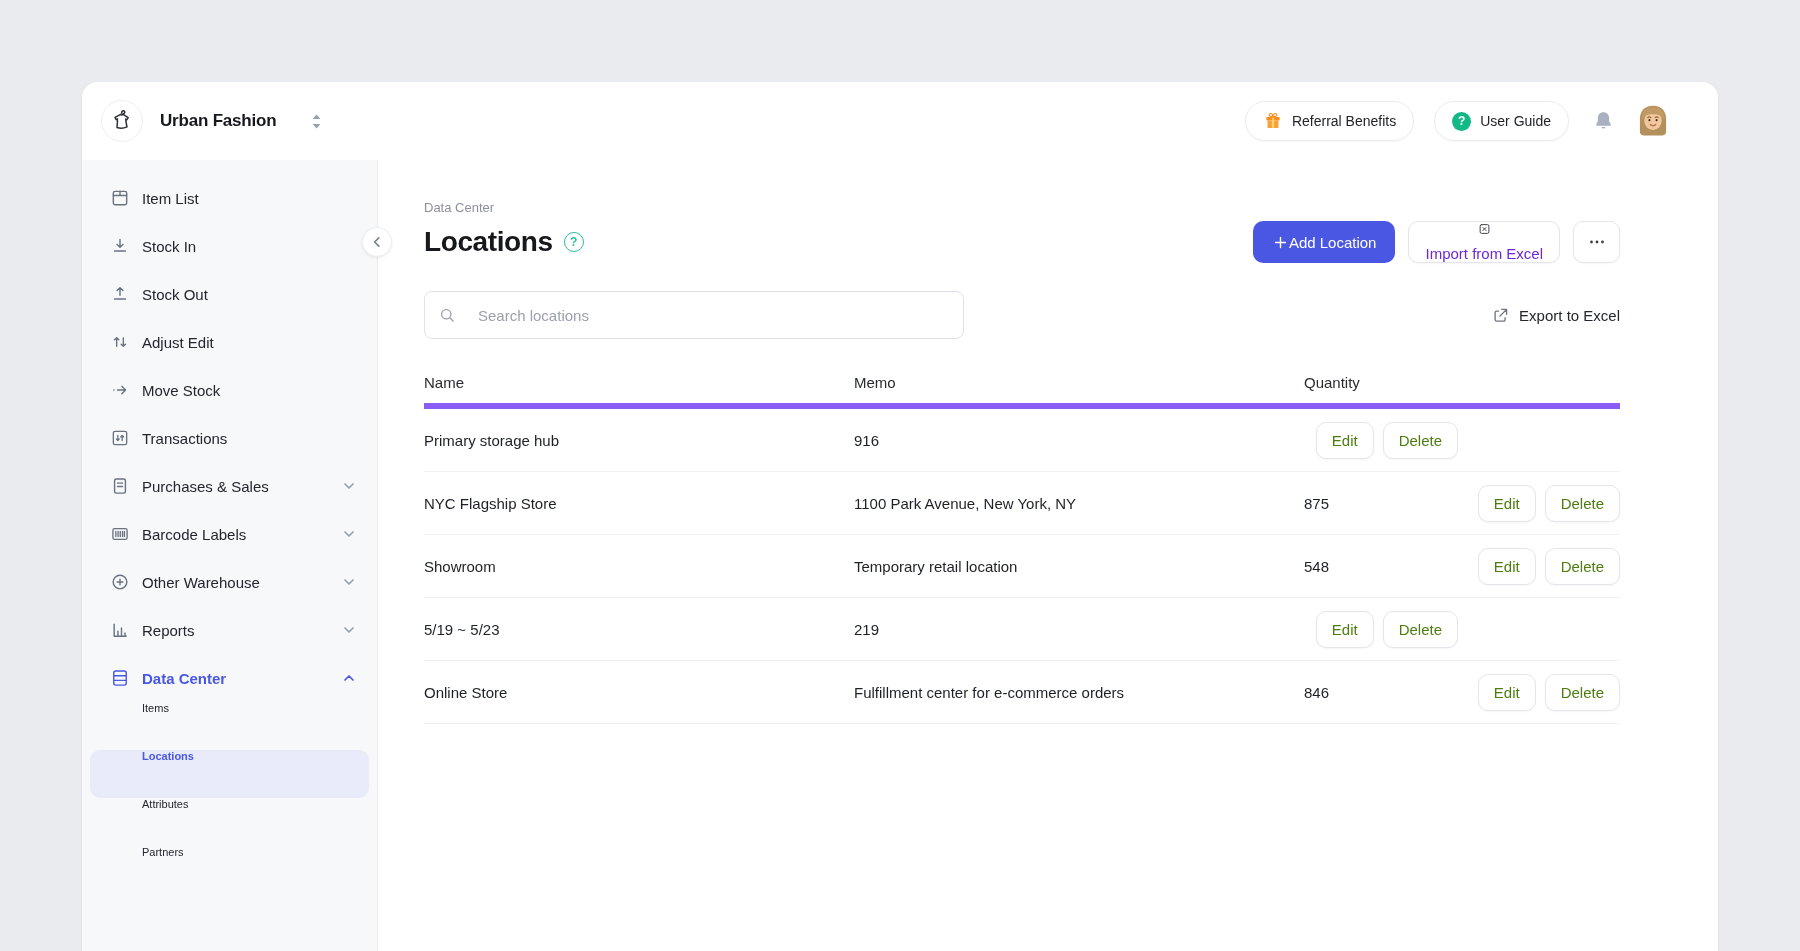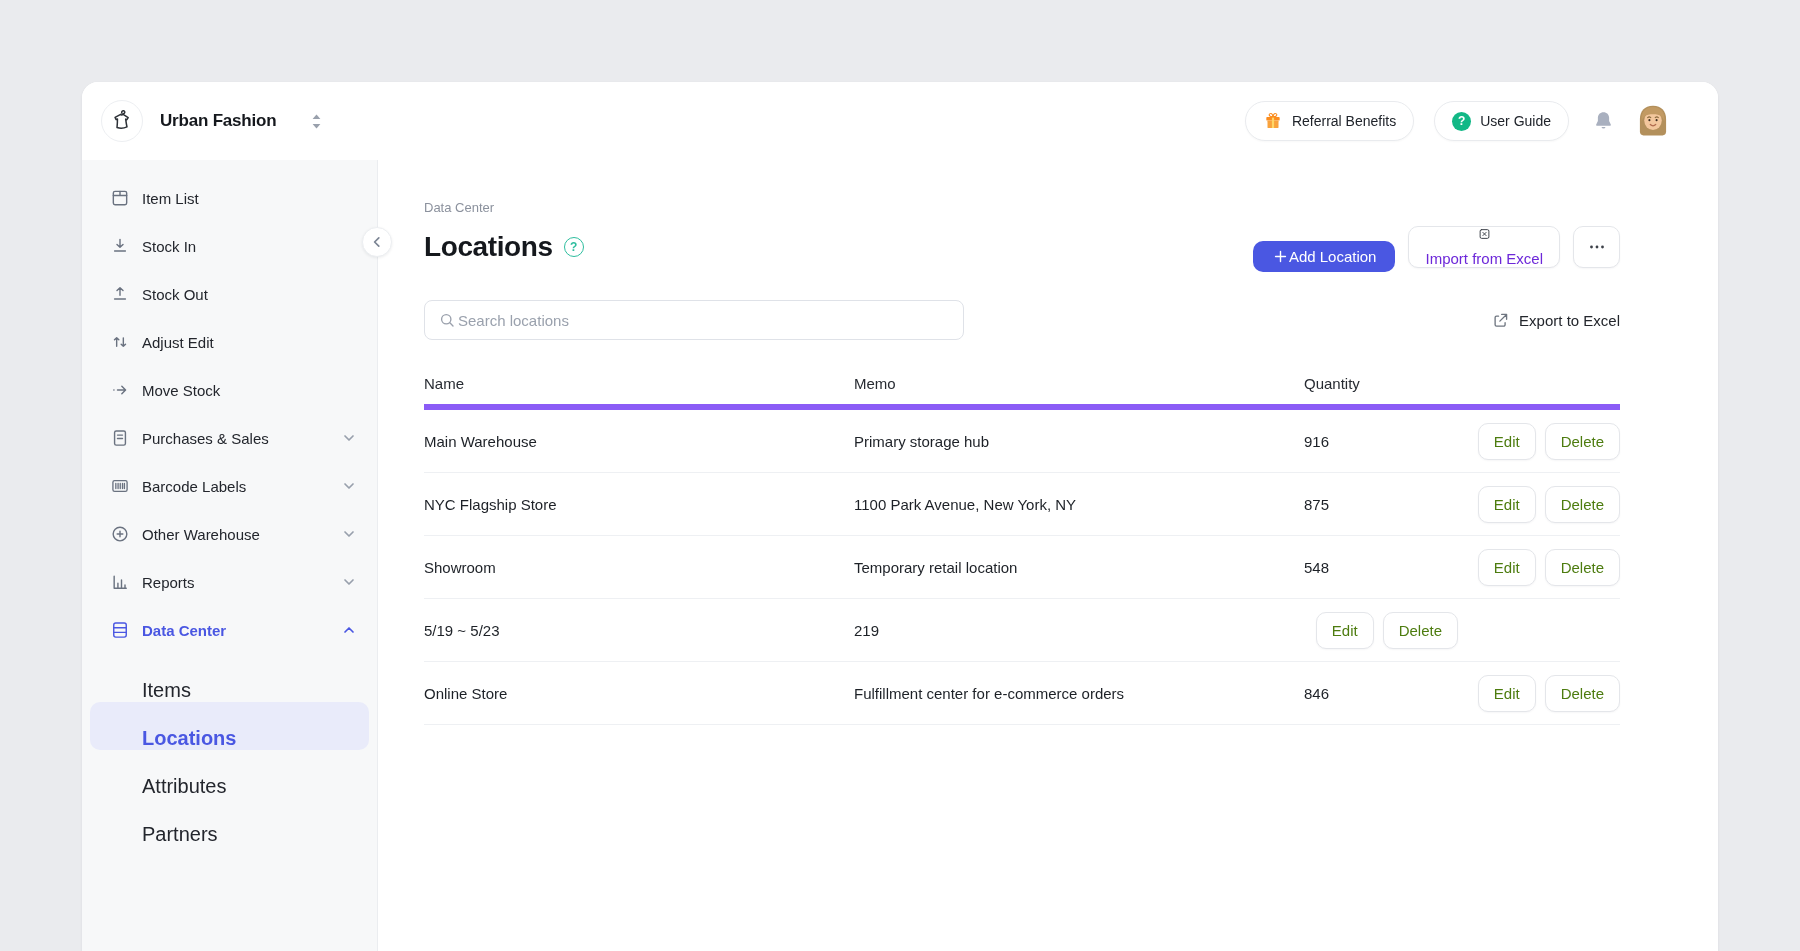--- a/index.html
+++ b/index.html
@@ -30,47 +30,47 @@
   .app-body { flex:1; display:flex; min-height:0; }
   .sidebar { width:296px; flex:none; background:#f7f8f9; border-right:1px solid #ebedf0;
              padding-top:14px; position:relative; }
   .nav-item { height:48px; display:flex; align-items:center; padding:0 20px 0 28px; gap:12px;
               font-size:15px; color:#23262d; cursor:pointer; }
   .nav-item svg.mi { width:20px; height:20px; color:#6a7280; flex:none; }
   .nav-item .chev { margin-left:auto; color:#98a0ac; display:flex; }
   .nav-item.active { color:#4a57e2; font-weight:600; }
   .nav-item.active svg.mi { color:#4a57e2; }
   .nav-item.active .chev { color:#4a57e2; }
-  .sub-item { height:48px; display:flex; align-items:flex-end; padding-left:52px; margin:0 8px;
-              font-size:20px; color:#23262d; border-radius:10px; cursor:pointer; }
+  .sub-item { height:48px; display:flex; align-items:flex-start; padding-left:52px; margin:0 8px;
+              font-size:11px; color:#23262d; border-radius:10px; cursor:pointer; }
   .sub-item.active { background:#e9ebfa; color:#4a57e2; font-weight:600; }
   .collapse-btn { position:absolute; top:67px; right:-15px; width:30px; height:30px; border-radius:50%;
               background:#fff; border:1px solid #eceef1; box-shadow:0 1px 3px rgba(16,24,40,.08);
               display:flex; align-items:center; justify-content:center; cursor:pointer; z-index:5; }
 
   .main { flex:1; min-width:0; padding:40px 98px 0 46px; background:#fff; }
   .crumb { font-size:13px; color:#8b919d; }
   .title-row { display:flex; align-items:center; margin-top:6px; }
   .page-title { font-size:28px; font-weight:700; color:#15181d; letter-spacing:-.4px; margin-right:11px; }
   .help-badge { width:20px; height:20px; border:1.6px solid #2ebd9e; color:#2ebd9e; border-radius:50%;
               font-size:12px; font-weight:700; display:flex; align-items:center; justify-content:center; cursor:pointer; }
   .actions { margin-left:auto; display:flex; align-items:center; gap:13px; }
-  .btn-primary { height:31px; padding:0 19px; background:#4a57e2; color:#fff; border:none; border-radius:10px;
+  .btn-primary { height:42px; padding:0 19px; background:#4a57e2; color:#fff; border:none; border-radius:10px;
               font-size:15px; font-weight:500; display:flex; align-items:center; cursor:pointer;
-              font-family:inherit;margin-top:20px; }
+              font-family:inherit; }
   .btn-secondary { height:42px; padding:0 16px; background:#fff; border:1px solid #e4e6ea; border-radius:10px;
               font-size:15px; color:#6d28d9; display:flex; align-items:center; gap:9px; cursor:pointer;
               box-shadow:0 1px 2px rgba(16,24,40,.04); font-family:inherit;flex-direction:column; }
   .btn-more { width:47px; height:42px; background:#fff; border:1px solid #e4e6ea; border-radius:10px;
               display:flex; align-items:center; justify-content:center; cursor:pointer;
               box-shadow:0 1px 2px rgba(16,24,40,.04); }
 
   .toolbar { display:flex; align-items:center; justify-content:space-between; margin-top:28px; }
-  .search { width:540px; height:40px; border:1px solid #dfe2e8; border-radius:8px; background:#fff;
-              display:flex; align-items:center; gap:2px; padding:0 13px; }
+  .search { width:540px; height:48px; border:1px solid #dfe2e8; border-radius:8px; background:#fff;
+              display:flex; align-items:center; gap:22px; padding:0 13px; }
   .search input { border:none; outline:none; flex:1; font-size:15px; color:#1e2228; font-family:inherit; background:transparent; }
   .search input::placeholder { color:#9aa1ad; }
   .export { display:flex; align-items:center; gap:9px; font-size:15px; color:#23262c; cursor:pointer; }
 
   .table { margin-top:22px; }
   .thead, .trow { display:grid; grid-template-columns:430px 450px 1fr 162px; align-items:center; }
   .thead { height:48px; border-bottom:6px solid #8b5cf6; font-size:15px; font-weight:500; color:#272b32; }
   .trow { height:63px; border-bottom:1px solid #eef0f3; font-size:15px; color:#1d2127; }
   .row-actions { display:flex; gap:9px; justify-content:flex-end; }
   .mini-btn { height:37px; padding:0 15px; background:#fff; border:1px solid #e4e6ea; border-radius:10px;
@@ -168,20 +168,27 @@
         <span>Adjust Edit</span>
       </div>
 
       <div class="nav-item">
         <svg class="mi" viewBox="0 0 24 24" fill="none" stroke="currentColor" stroke-width="1.7" stroke-linecap="round" stroke-linejoin="round">
           <path d="M4.6 12h.2M9 12h9.5M14.2 7.5l4.5 4.5-4.5 4.5"></path>
         </svg>
         <span>Move Stock</span>
       </div>
 
+      <div class="nav-item">
+        <svg class="mi" viewBox="0 0 24 24" fill="none" stroke="currentColor" stroke-width="1.6" stroke-linecap="round" stroke-linejoin="round">
+          <rect x="4" y="4" width="16" height="16" rx="2"></rect>
+            <path d="M9.4 9v6M7.7 13.3L9.4 15l1.7-1.7M14.6 15V9M12.9 10.7L14.6 9l1.7 1.7"></path>
+        </svg>
+        <span>Transactions</span>
+      </div>
 
       <div class="nav-item">
         <svg class="mi" viewBox="0 0 24 24" fill="none" stroke="currentColor" stroke-width="1.7" stroke-linecap="round" stroke-linejoin="round">
           <rect x="5.5" y="3.5" width="13" height="17" rx="2"></rect>
             <path d="M9 8.5h6M9 12.5h6"></path>
         </svg>
         <span>Purchases &amp; Sales</span>
         <span class="chev">
           <svg width="16" height="16" viewBox="0 0 16 16" fill="none" stroke="currentColor" stroke-width="1.7" stroke-linecap="round" stroke-linejoin="round">
               <path d="M4 6l4 4 4-4"></path>
@@ -311,21 +318,20 @@
 
       <div class="table">
         <div class="thead">
           <div>Name</div>
           <div>Memo</div>
           <div>Quantity</div>
           <div></div>
         </div>
 
         <div class="trow">
-          <div>Main Warehouse</div>
           <div>Primary storage hub</div>
           <div>916</div>
           <div class="row-actions">
             <button class="mini-btn">Edit</button>
             <button class="mini-btn">Delete</button>
           </div>
         </div>
 
         <div class="trow">
           <div>NYC Flagship Store</div>

